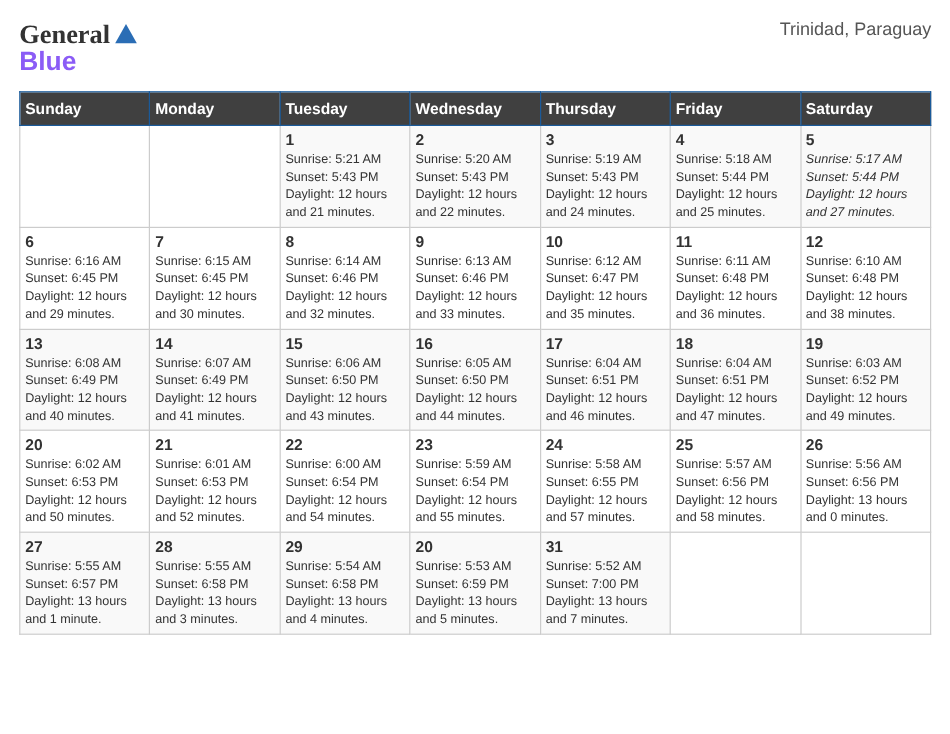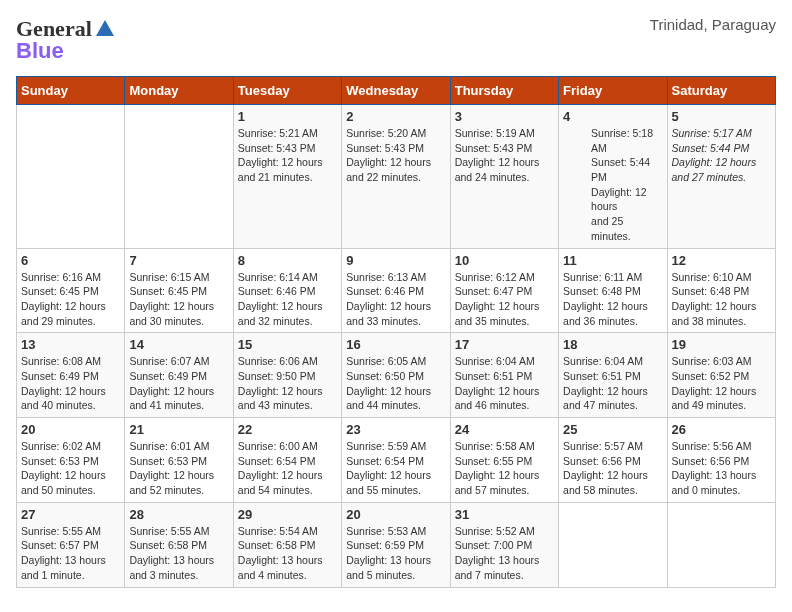--- a/index.html
+++ b/index.html
@@ -32,21 +32,21 @@
     .subtitle {
       font-size: 15px;
       color: #555;
     }
     table {
       width: 100%;
       border-collapse: collapse;
       font-size: 11px;
     }
     thead tr th {
-      background: #c2410c;
+      background: #404040;
       color: #fff;
       padding: 6px 4px;
       text-align: left;
       font-size: 13px;
       font-weight: bold;
       border: 1px solid #1a5a9a;
     }
     tbody tr td {
       border: 1px solid #ccc;
       vertical-align: top;
@@ -124,21 +124,21 @@
         </td>
         <td>
           <span class="day-number">3</span>
           <div class="day-info" style="white-space: pre-line;">Sunrise: 5:19 AM
 Sunset: 5:43 PM
 Daylight: 12 hours
 and 24 minutes.</div>
         </td>
         <td>
           <span class="day-number">4</span>
-          <div class="day-info" style="white-space: pre-line; margin-left: 28px;">Sunrise: 5:18 AM
+          <div class="day-info" style="white-space: pre-line;">Sunrise: 5:18 AM
 Sunset: 5:44 PM
 Daylight: 12 hours
 and 25 minutes.</div>
         </td>
         <td>
           <span class="day-number">5</span>
           <div class="day-info" style="white-space: pre-line; font-style: italic;">Sunrise: 5:17 AM
 Sunset: 5:44 PM
 Daylight: 12 hours
 and 27 minutes.</div>
@@ -206,21 +206,21 @@
         <td>
           <span class="day-number">14</span>
           <div class="day-info" style="white-space: pre-line;">Sunrise: 6:07 AM
 Sunset: 6:49 PM
 Daylight: 12 hours
 and 41 minutes.</div>
         </td>
         <td>
           <span class="day-number">15</span>
           <div class="day-info" style="white-space: pre-line;">Sunrise: 6:06 AM
-Sunset: 9:50 PM
+Sunset: 6:50 PM
 Daylight: 12 hours
 and 43 minutes.</div>
         </td>
         <td>
           <span class="day-number">16</span>
           <div class="day-info" style="white-space: pre-line;">Sunrise: 6:05 AM
 Sunset: 6:50 PM
 Daylight: 12 hours
 and 44 minutes.</div>
         </td>

